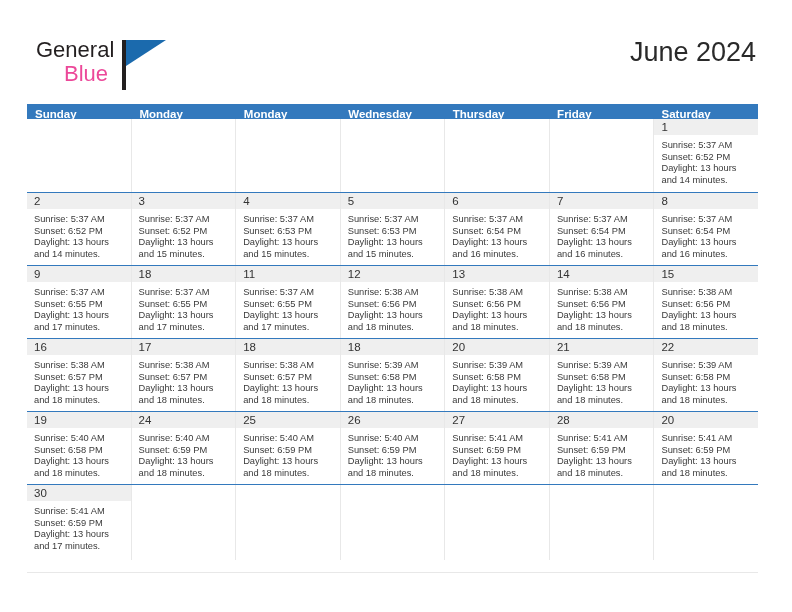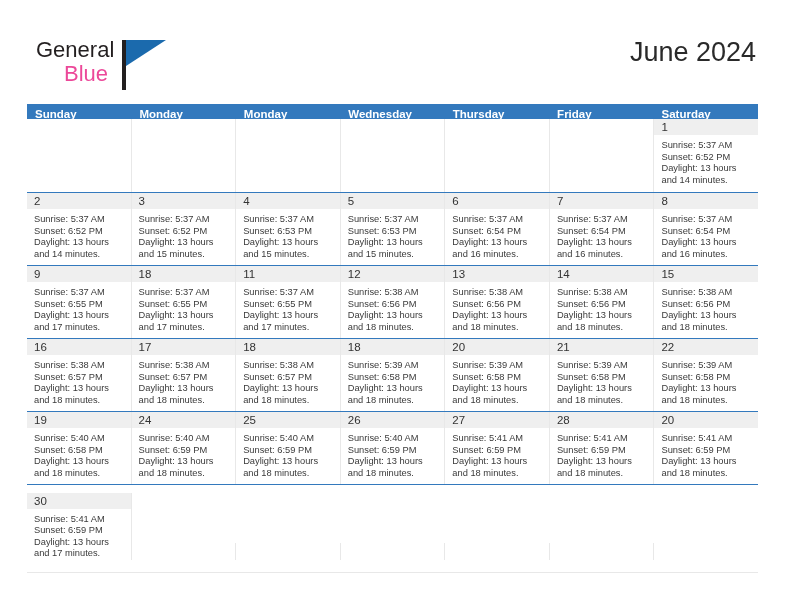--- a/index.html
+++ b/index.html
@@ -114,21 +114,20 @@
   .week {
     display: flex;
     border-top: 1.4px solid #3379bd;
     height: 73px;
   }
   .week.first {
     border-top: none;
   }
   .week.last {
     height: 76px;
-    align-items: flex-end;
   }
 
   .day {
     flex: 1 1 0;
     position: relative;
     background: #ffffff;
     border-right: 1px solid #e8e8e8;
     overflow: hidden;
   }
   .day:last-child { border-right: none; }

